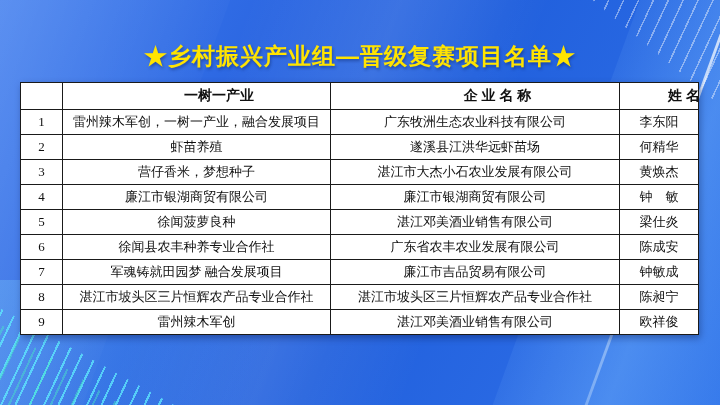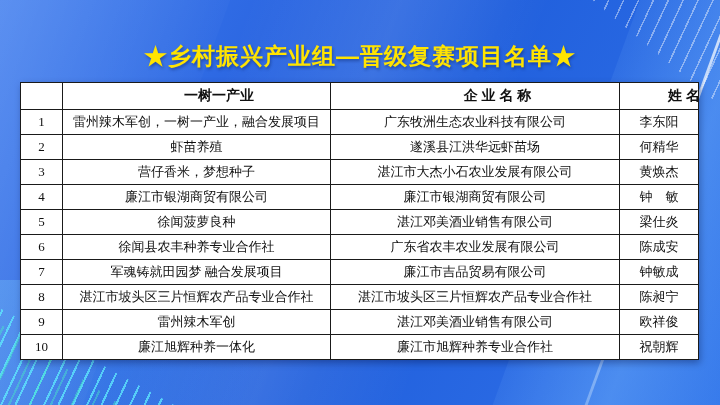--- a/index.html
+++ b/index.html
@@ -193,22 +193,16 @@
           <td>湛江市坡头区三片恒辉农产品专业合作社</td>
           <td>湛江市坡头区三片恒辉农产品专业合作社</td>
           <td>陈昶宁</td>
         </tr>
         <tr>
           <td>9</td>
           <td>雷州辣木军创</td>
           <td>湛江邓美酒业销售有限公司</td>
           <td>欧祥俊</td>
         </tr>
-        <tr>
-          <td>10</td>
-          <td>廉江旭辉种养一体化</td>
-          <td>廉江市旭辉种养专业合作社</td>
-          <td>祝朝辉</td>
-        </tr>
       </tbody>
     </table>
   </div>
 </div>
 
 </body></html>

